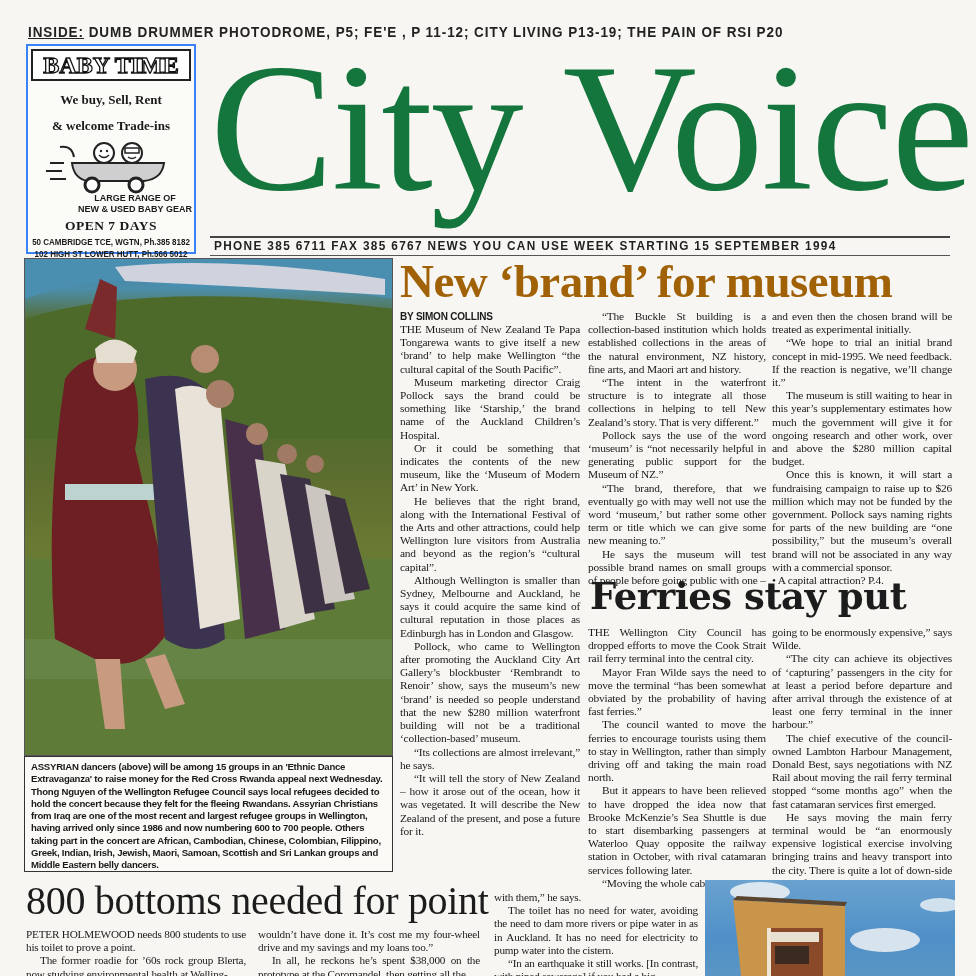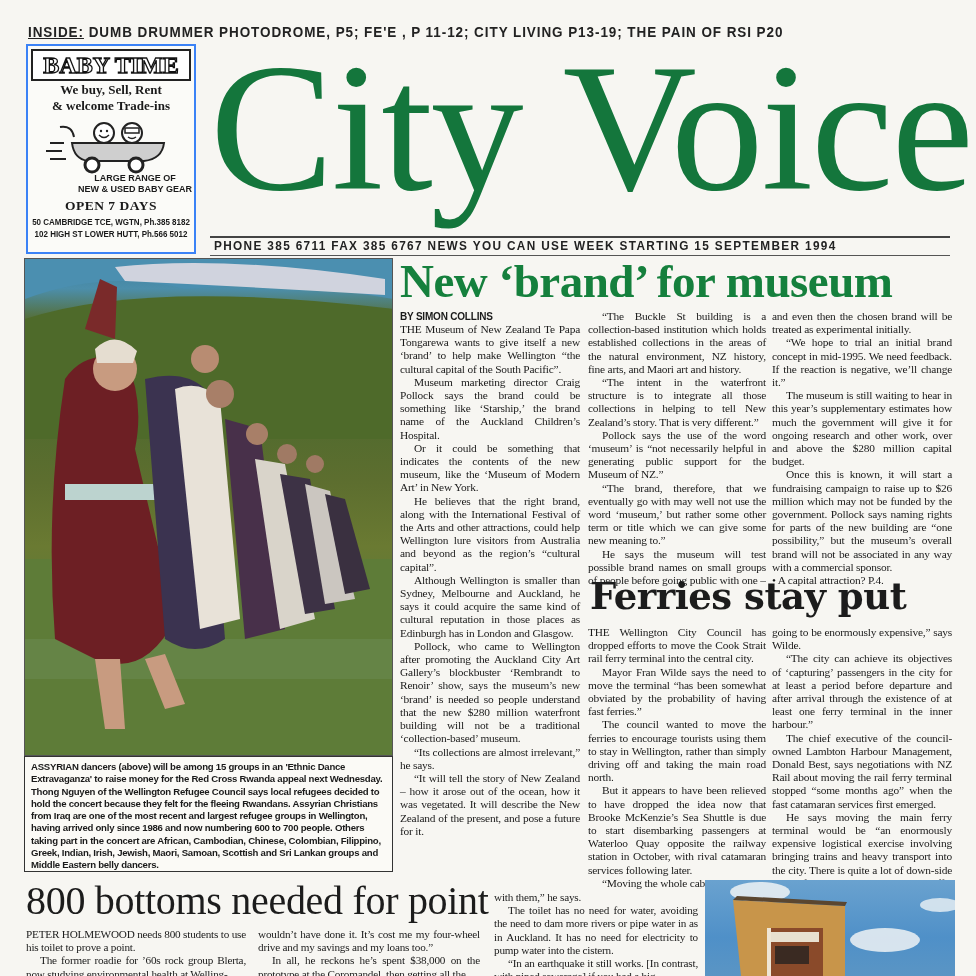--- a/index.html
+++ b/index.html
@@ -2,33 +2,33 @@
 <html><head>
 <meta charset="utf-8">
 <style>
   html,body{margin:0;padding:0;}
   body{width:976px;height:976px;background:#f7f6f2;position:relative;overflow:hidden;font-family:"Liberation Serif","DejaVu Serif",serif;color:#1a1a1a;}
   .abs{position:absolute;}
   .inside{left:28px;top:24px;width:930px;font-family:"Liberation Sans","DejaVu Sans",sans-serif;font-weight:bold;font-size:14.5px;letter-spacing:1px;color:#222;white-space:nowrap;transform:scaleX(0.93);transform-origin:left;}
   .inside .u{text-decoration:underline;}
   .ad{left:26px;top:44px;width:170px;height:210px;border:2px solid #3b82f6;background:#fbfbf8;box-sizing:border-box;text-align:center;font-family:"Liberation Serif",serif;}
   .ad .brand{margin:3px 3px 0 3px;border:2px solid #222;background:#fff;font-weight:bold;font-size:24px;letter-spacing:0px;color:#fff;-webkit-text-stroke:1.3px #111;line-height:28px;font-family:"Liberation Serif",serif;}
-  .ad .tag{font-weight:bold;font-size:13px;line-height:14px;margin-top:2px;}
+  .ad .tag{font-weight:bold;font-size:13px;line-height:14px;margin-top:12px;}
   .ad .pram{height:60px;position:relative;}
   .ad .small{font-family:"Liberation Sans",sans-serif;font-weight:bold;font-size:9px;line-height:11px;margin-left:48px;}
   .ad .open{font-weight:bold;font-size:13.5px;margin:3px 0 2px 0;letter-spacing:0.5px;}
   .ad .addr{font-family:"Liberation Sans",sans-serif;font-weight:bold;font-size:9.3px;line-height:12px;transform:scaleX(0.86);transform-origin:center;white-space:nowrap;margin-left:-12px;margin-right:-12px;}
   .masthead{left:210px;top:28px;font-family:"Liberation Serif",serif;font-size:182px;line-height:200px;color:#14763c;letter-spacing:-2px;white-space:nowrap;transform:scaleX(1.02);transform-origin:left;}
   .rule1{left:210px;top:236px;width:740px;height:2px;background:#444;}
   .rule2{left:210px;top:255px;width:740px;height:1px;background:#555;}
   .strap{left:214px;top:239px;width:740px;font-family:"Liberation Sans",sans-serif;font-weight:bold;font-size:12.3px;letter-spacing:1.4px;white-space:nowrap;color:#222;transform:scaleX(0.96);transform-origin:left;}
   .photo{left:24px;top:258px;width:369px;height:498px;overflow:hidden;border:1px solid #555;box-sizing:border-box;
     background:linear-gradient(180deg,#3d7fa0 0%,#4c8eaa 6%,#556f3a 12%,#4f6a2e 30%,#5d6e2f 45%,#6a7a32 58%,#5b7a3a 72%,#6f7c3c 85%,#7a6e3a 100%);}
   .caption{left:24px;top:756px;width:369px;height:116px;border:1.5px solid #333;box-sizing:border-box;padding:4px 6px;font-family:"Liberation Sans",sans-serif;font-weight:bold;font-size:9.6px;line-height:12.3px;background:#fbfaf6;letter-spacing:-0.25px;}
-  .h-museum{left:400px;top:252px;font-family:"Liberation Serif",serif;font-weight:bold;font-size:47px;line-height:58px;white-space:nowrap;letter-spacing:-0.5px;color:#15803d;}
+  .h-museum{left:400px;top:252px;font-family:"Liberation Serif",serif;font-weight:bold;font-size:47px;line-height:58px;white-space:nowrap;letter-spacing:-0.5px;color:#a16207;}
   .byline{font-family:"Liberation Sans",sans-serif;font-weight:bold;font-size:10px;line-height:13px;}
   .col{font-size:11.4px;line-height:13.2px;text-align:justify;letter-spacing:-0.2px;}
   .col p{margin:0;text-indent:14px;}
   .col p.first{text-indent:0;}
   .h-ferries{left:590px;top:570px;font-family:"DejaVu Serif",serif;font-weight:bold;font-size:37px;line-height:52px;white-space:nowrap;color:#1c1c1c;letter-spacing:-0.5px;}
   .h-bottoms{left:26px;top:878px;font-family:"Liberation Serif",serif;font-size:40px;line-height:46px;white-space:nowrap;color:#1c1c1c;letter-spacing:-0.3px;}
   .toiletphoto{left:705px;top:880px;width:250px;height:96px;overflow:hidden;background:linear-gradient(180deg,#6aa2cf 0%,#4f90c8 60%,#5a95c4 100%);}
 </style>
 </head>
 <body>

